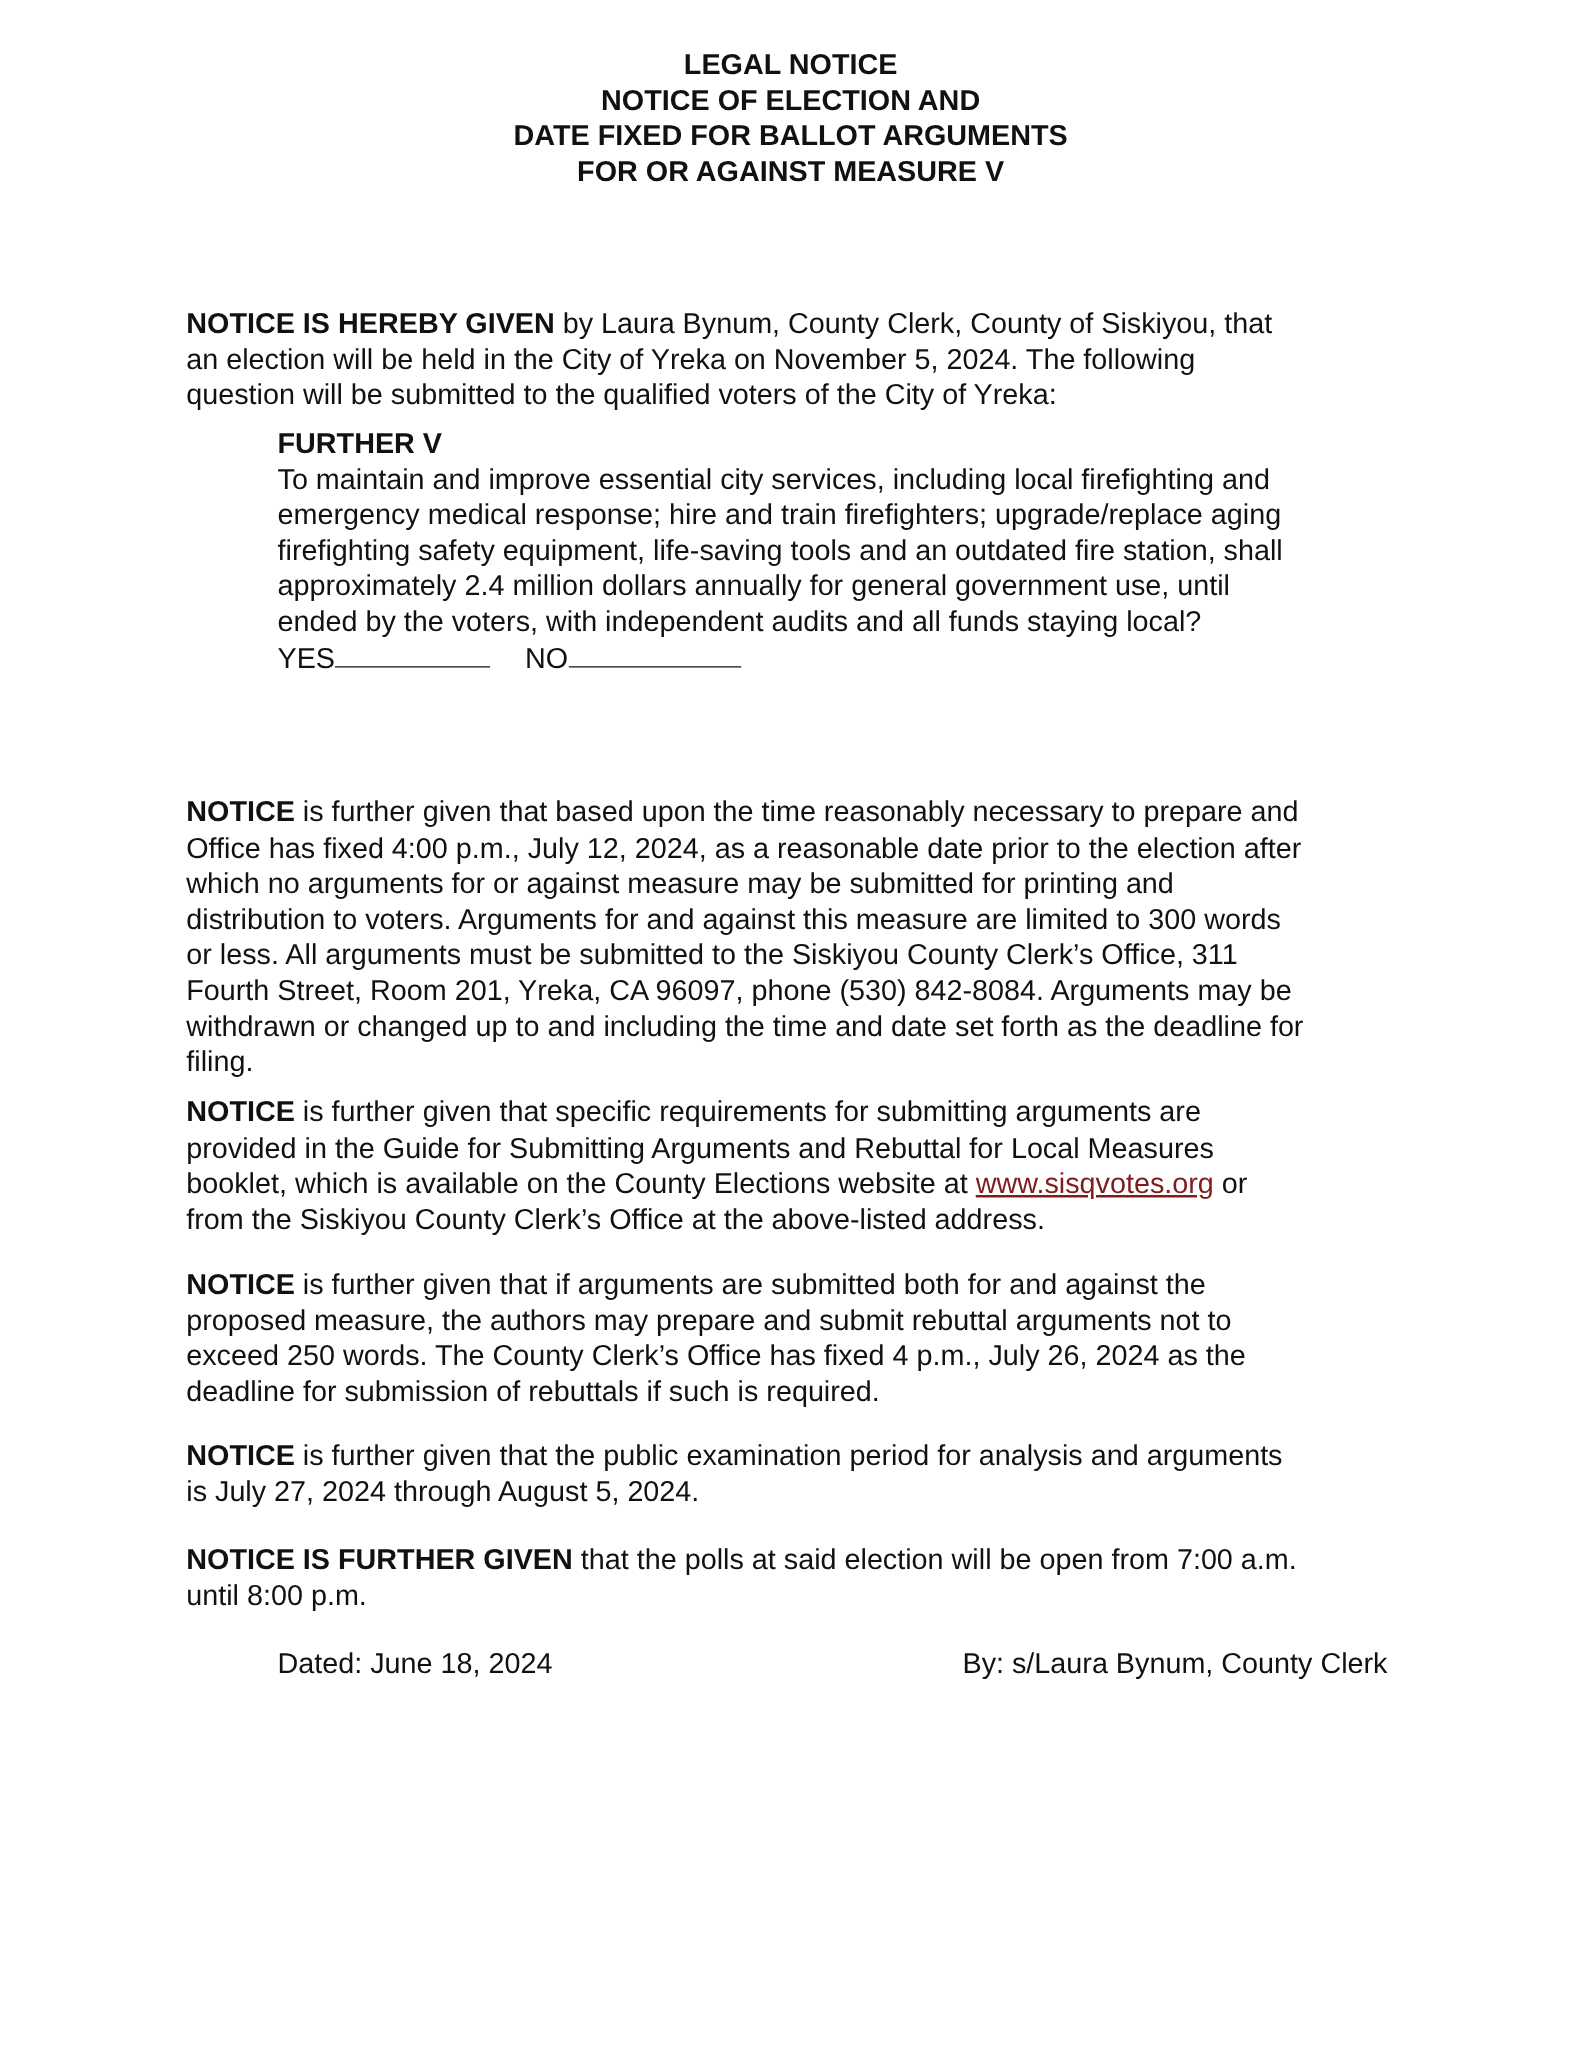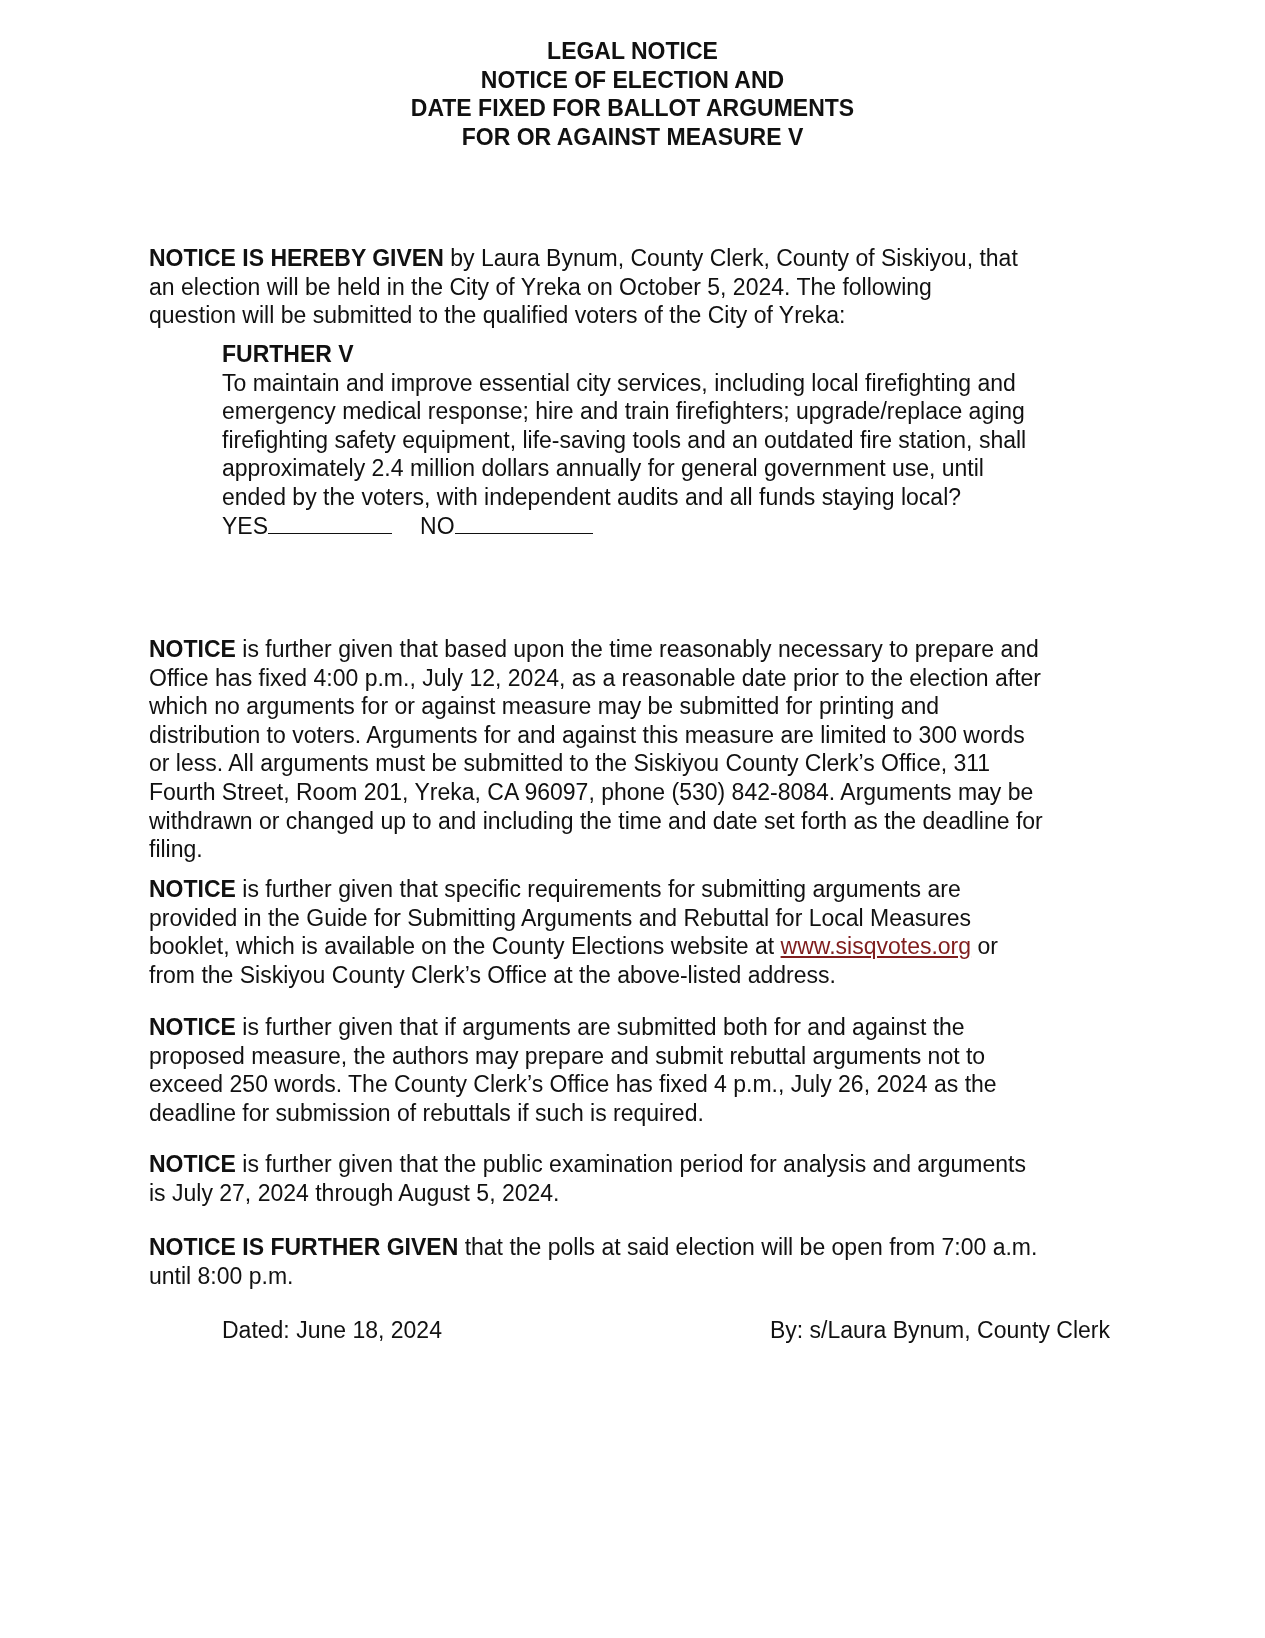--- a/index.html
+++ b/index.html
@@ -73,21 +73,21 @@
 
   <div class="title-block">
     <span class="title-line">LEGAL NOTICE</span>
     <span class="title-line">NOTICE OF ELECTION AND</span>
     <span class="title-line">DATE FIXED FOR BALLOT ARGUMENTS</span>
     <span class="title-line">FOR OR AGAINST MEASURE V</span>
   </div>
 
   <div class="para" style="top:228px;margin-top:16px;">
     <span class="line"><span class="b">NOTICE IS HEREBY GIVEN</span><span> by Laura Bynum, County Clerk, County of Siskiyou, that</span></span>
-    <span class="line">an election will be held in the City of Yreka on October 5, 2024.  The following</span>
+    <span class="line">an election will be held in the City of Yreka on November 5, 2024.  The following</span>
     <span class="line">question will be submitted to the qualified voters of the City of Yreka:</span>
   </div>
 
   <div class="para indent" style="top:340px;">
     <span class="line b">FURTHER V</span>
     <span class="line">To maintain and improve essential city services, including local firefighting and</span>
     <span class="line">emergency medical response; hire and train firefighters; upgrade/replace aging</span>
     <span class="line">firefighting safety equipment, life-saving tools and an outdated fire station, shall</span>
     <span class="line">approximately 2.4 million dollars annually for general government use, until</span>
     <span class="line">ended by the voters, with independent audits and all funds staying local?</span>

